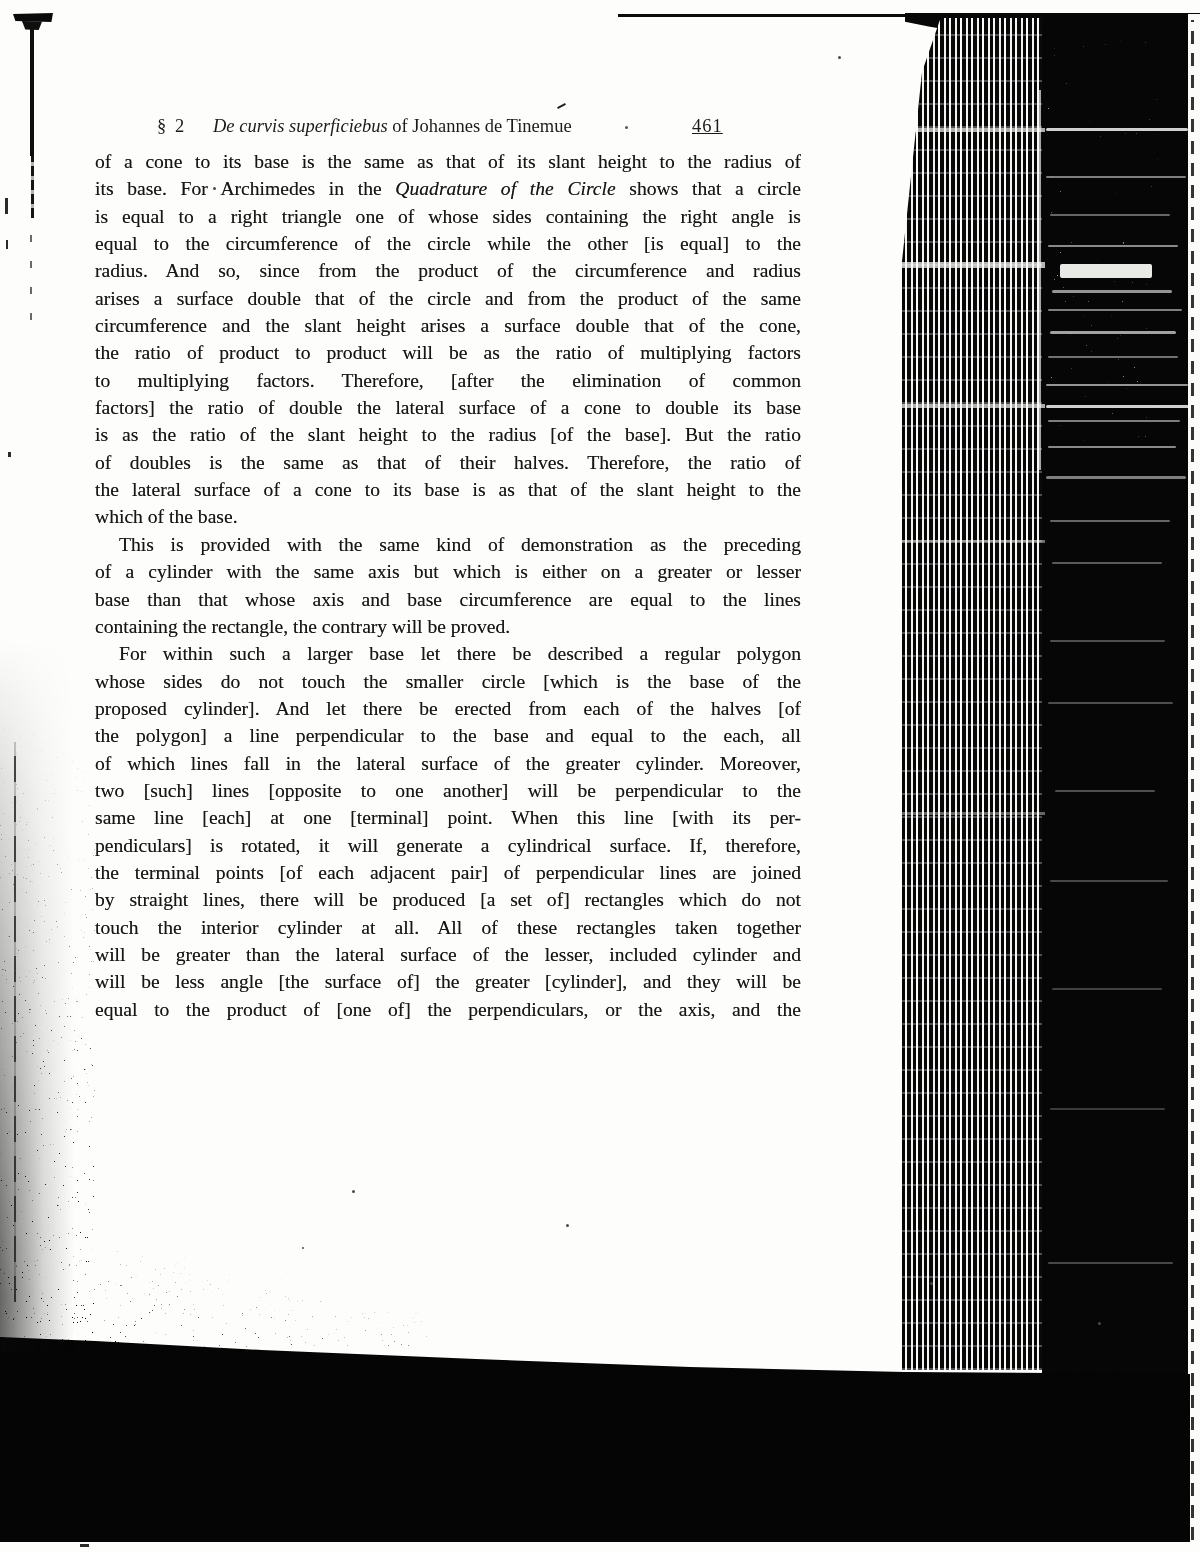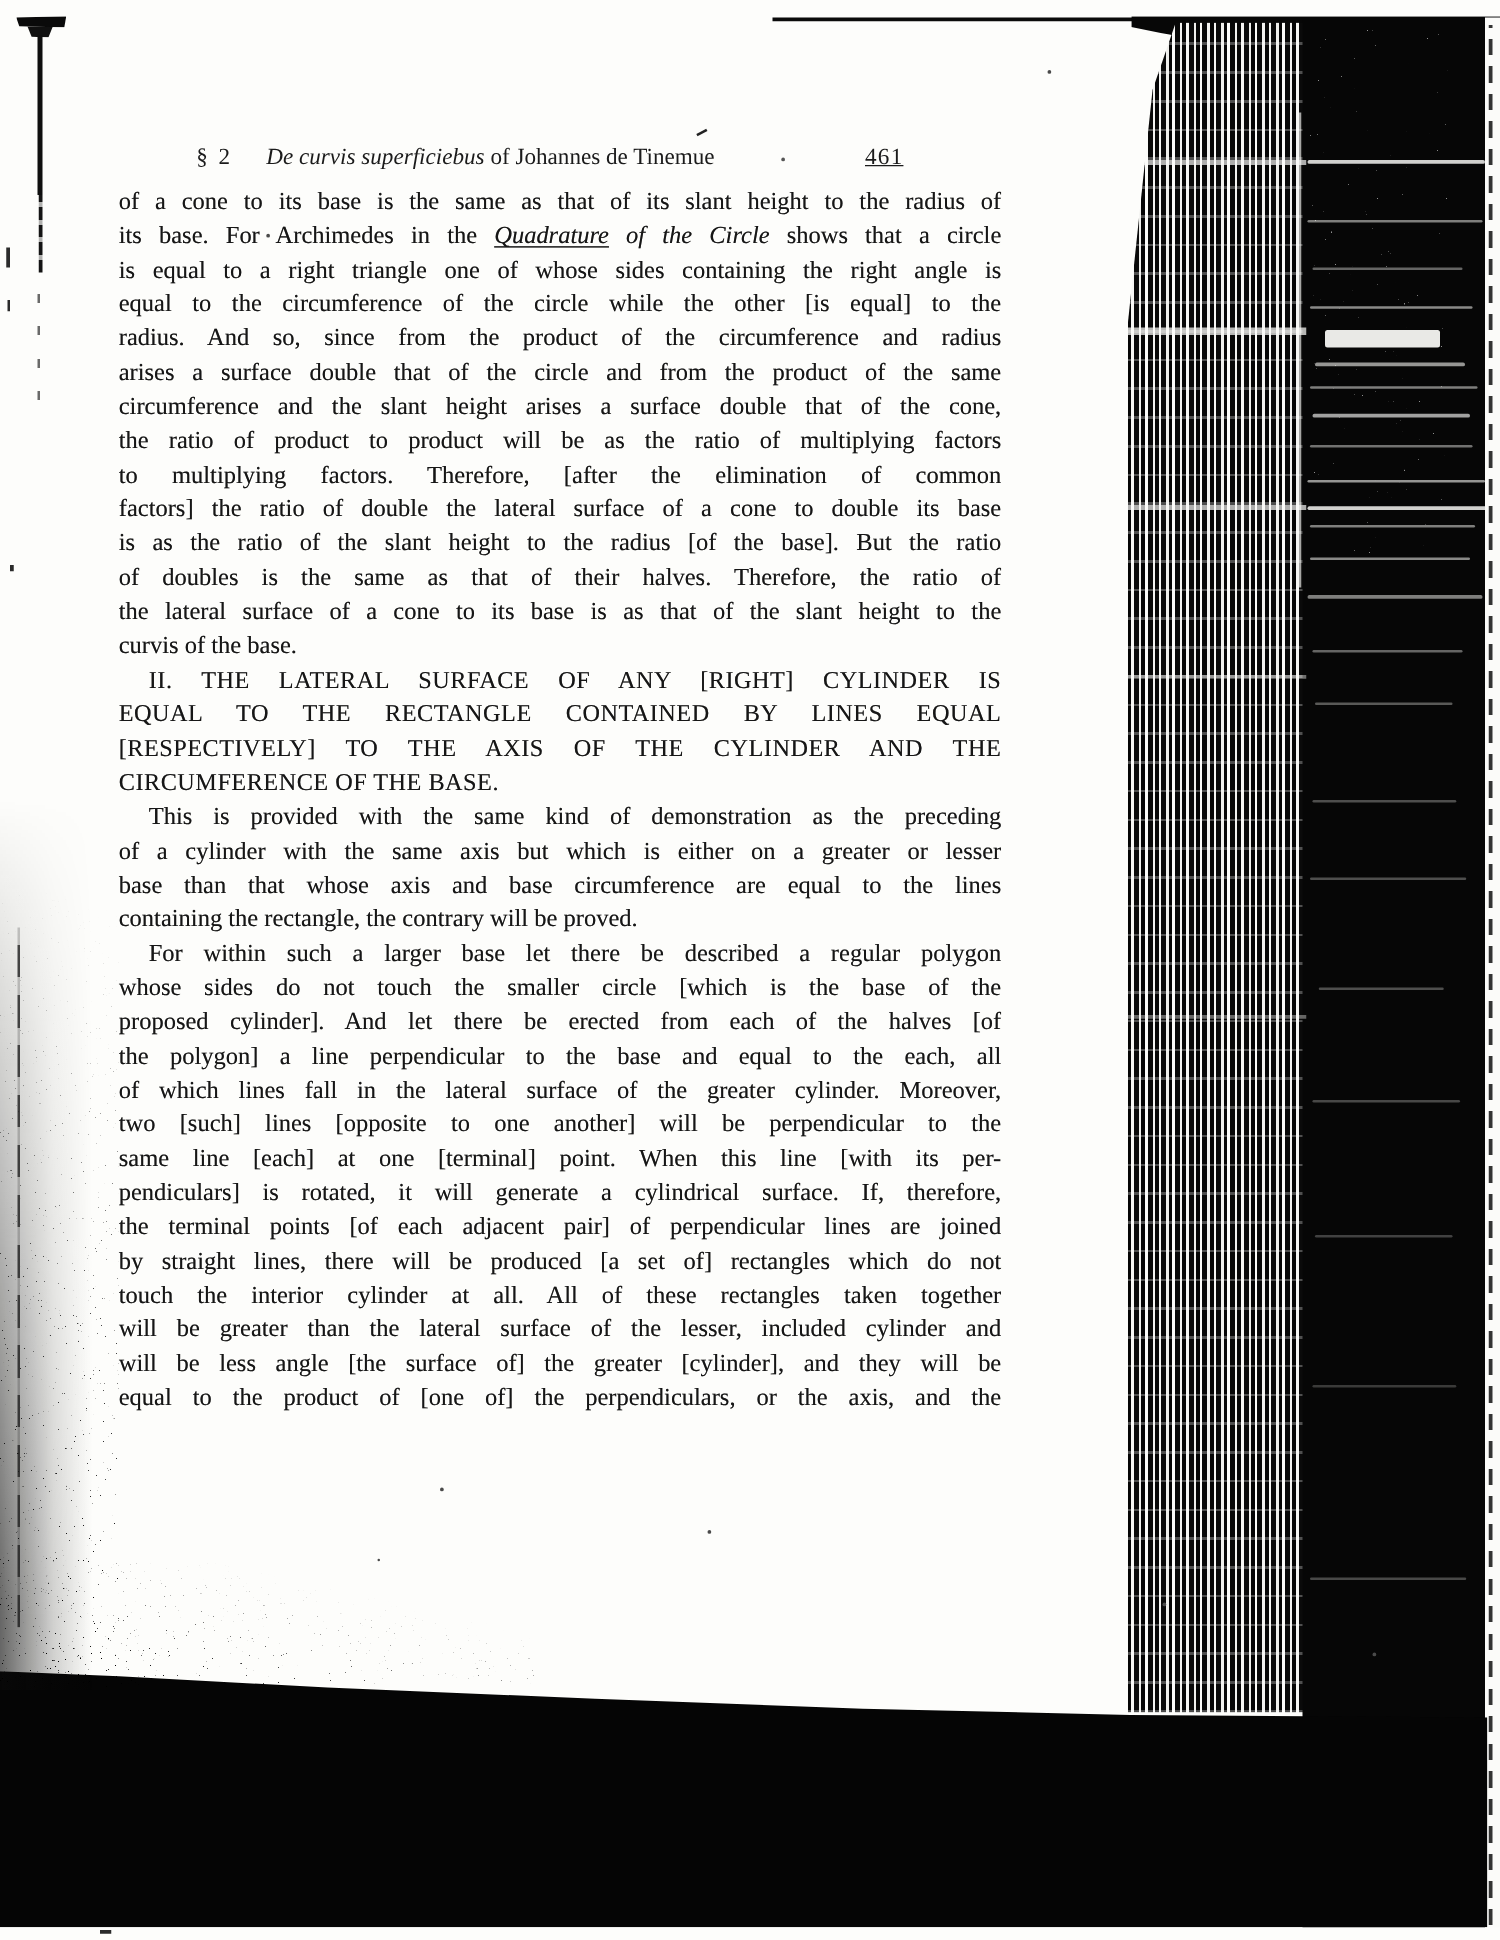--- a/index.html
+++ b/index.html
@@ -27,21 +27,21 @@
   .body-text{position:absolute;left:0;top:36px;width:706px;font-size:19.6px;line-height:27.35px;}
   .line{
     width:706px;height:27.35px;overflow:hidden;
     text-align:justify;text-align-last:justify;
     text-shadow:0 0 .4px rgba(20,20,20,.55);
   }
   .line.last{text-align-last:left;}
   .line.indent{text-indent:24px;}
   .line.caps{font-size:19.4px;letter-spacing:.4px;}
   .line i{font-style:italic;}
-  .line .u{text-decoration:underline;text-underline-offset:3px;}
+  .line .u{text-underline-offset:3px;}
 
   
   .artifact{position:absolute;pointer-events:none;}
 
   
   .top-line{left:618px;top:14px;width:340px;height:3px;background:#0b0b0b;}
   .top-wedge{left:905px;top:13px;width:295px;height:48px;background:#070707;
     clip-path:polygon(0 0,100% 0,100% 100%,48% 78%,24% 45%,8% 28%,0 18%);}
 
   
@@ -153,27 +153,21 @@
           <div class="line">equal to the circumference of the circle while the other [is equal] to the</div>
           <div class="line">radius. And so, since from the product of the circumference and radius</div>
           <div class="line">arises a surface double that of the circle and from the product of the same</div>
           <div class="line">circumference and the slant height arises a surface double that of the cone,</div>
           <div class="line">the ratio of product to product will be as the ratio of multiplying factors</div>
           <div class="line">to multiplying factors. Therefore, [after the elimination of common</div>
           <div class="line">factors] the ratio of double the lateral surface of a cone to double its base</div>
           <div class="line">is as the ratio of the slant height to the radius [of the base]. But the ratio</div>
           <div class="line">of doubles is the same as that of their halves. Therefore, the ratio of</div>
           <div class="line">the lateral surface of a cone to its base is as that of the slant height to the</div>
-          <div class="line last">curvis of the base.</div>
-        </div>
-        <div>
-          <div class="line indent caps">II. THE LATERAL SURFACE OF ANY [RIGHT] CYLINDER IS</div>
-          <div class="line caps">EQUAL TO THE RECTANGLE CONTAINED BY LINES EQUAL</div>
-          <div class="line caps">[RESPECTIVELY] TO THE AXIS OF THE CYLINDER AND THE</div>
-          <div class="line caps last">CIRCUMFERENCE OF THE BASE.</div>
+          <div class="line last">which of the base.</div>
         </div>
         <div>
           <div class="line indent">This is provided with the same kind of demonstration as the preceding</div>
           <div class="line">of a cylinder with the same axis but which is either on a greater or lesser</div>
           <div class="line">base than that whose axis and base circumference are equal to the lines</div>
           <div class="line last">containing the rectangle, the contrary will be proved.</div>
         </div>
         <div>
           <div class="line indent">For within such a larger base let there be described a regular polygon</div>
           <div class="line">whose sides do not touch the smaller circle [which is the base of the</div>

